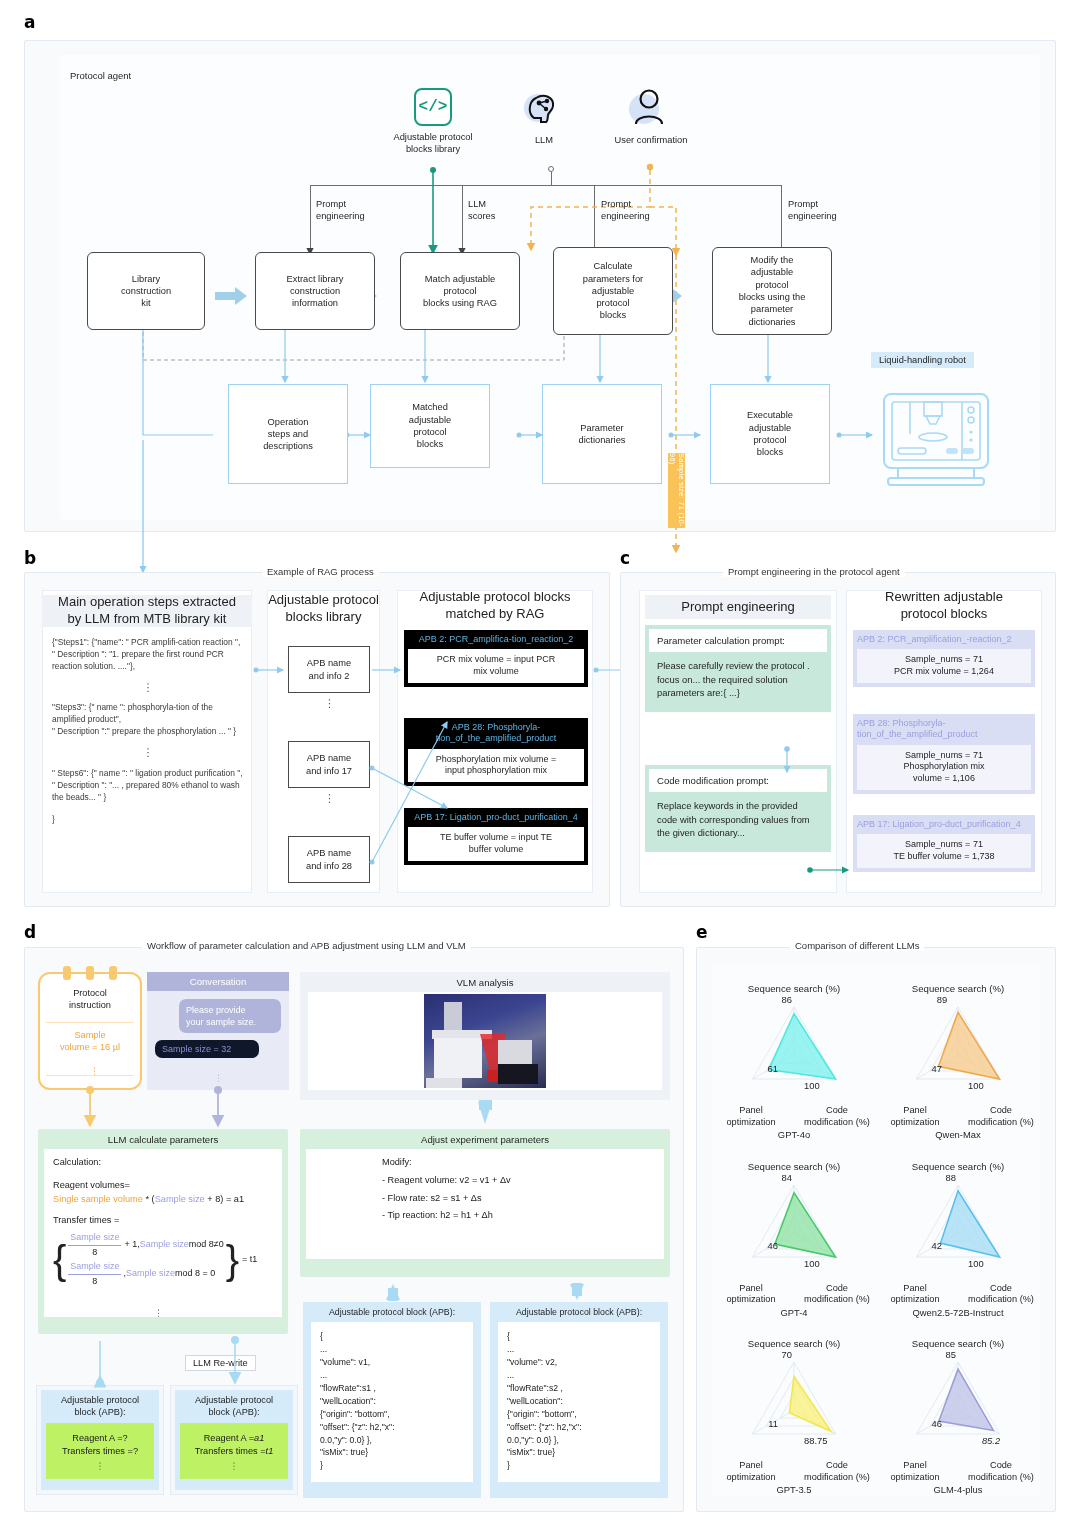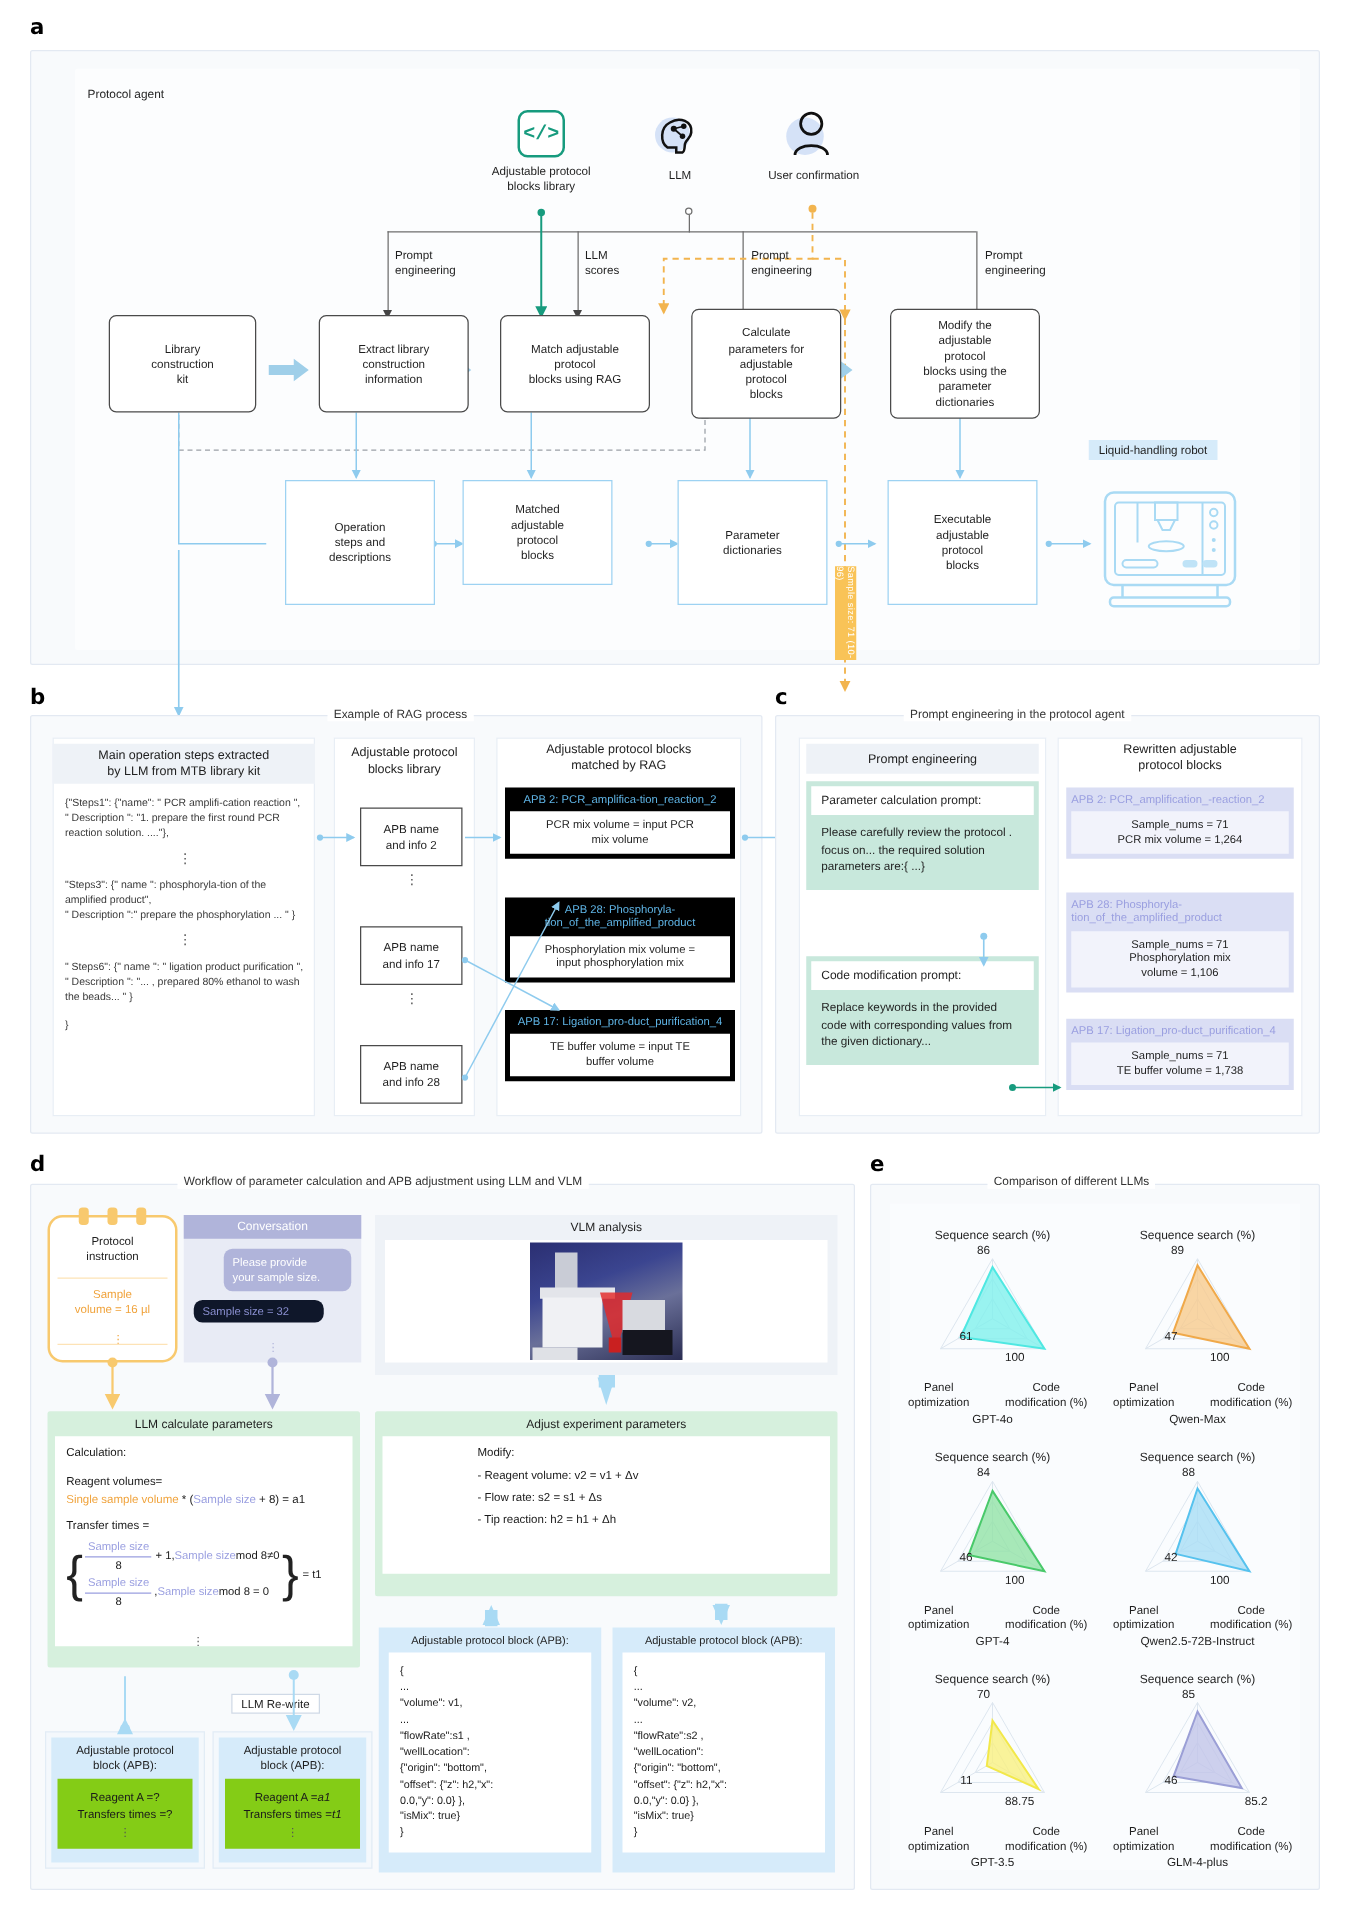--- a/index.html
+++ b/index.html
@@ -59,21 +59,21 @@
   .subcard {
     position: absolute;
     background: #ffffff;
     border: 1px solid #e8eef5;
   }
   .subhdr {
     position: absolute;
     background: #eef2f7;
     display: flex; align-items: center; justify-content: center;
     text-align: center;
-    font-size: 10px; line-height: 1.3; color: #222;
+    font-size: 13px; line-height: 1.3; color: #222;
   }
   .jsonbody {
     position: absolute;
     font-size: 8.4px; line-height: 1.42; color: #3a3a3a;
   }
 
   .apbcard { position: absolute; background: #000000; padding: 4px; }
   .apbcard .t { text-align:center; font-size: 9px; line-height:1.25; color:#111; font-weight:600;}
   .apbcard .t span { color:#5fb4e5; font-weight:400; }
   .apbcard .v {
@@ -90,21 +90,21 @@
   .greencard { position:absolute; background:#c8e8dc; padding: 4px; }
   .greencard .t { background:#fff; padding:6px 8px; font-size:9.6px; color:#1f1f1f; }
   .greencard .v { padding:7px 8px 3px 8px; font-size:9.4px; line-height:1.45; color:#1f1f1f; }
 
   .dots { position:absolute; font-size:11px; color:#555; letter-spacing:0; }
   .greenpanel { position:absolute; background:#d6f0dd; border-radius:2px; }
   .greenpanel .hd { text-align:center; font-size:9.6px; color:#1f1f1f; padding:5px 0 4px; }
   .greenpanel .bd { background:#fff; margin:0 6px 6px; padding:7px 9px; font-size:9.2px; line-height:1.5; }
   .bluepanel { position:absolute; background:#d6ebfa; }
   .bluepanel .hd { text-align:center; font-size:9.2px; line-height:1.3; color:#1f1f1f; padding:5px 4px 4px; }
-  .bluepanel .bd { background:#84cc16; margin:0 6px 6px; padding:7px 8px; font-size:9.2px; line-height:1.4; text-align:center;}
+  .bluepanel .bd { background:#bef264; margin:0 6px 6px; padding:7px 8px; font-size:9.2px; line-height:1.4; text-align:center;}
 
   .orange { color:#f0a33c; }
   .purple { color:#9a9fe0; }
 
   svg { position:absolute; top:0; left:0; pointer-events:none; }
 </style>
 </head>
 <body>
 
 <div class="panel-letter" style="left:24px; top:12px;">a</div>
@@ -676,16 +676,16 @@
         <line x1="82" y1="92" x2="40.430780618346944" y2="116" stroke="#dde6ef" stroke-width="0.8"></line>
         <polygon points="82,51.2 117.4169749131684,112.448 62.87815908443959,103.03999999999999" fill="#c0c3e8" fill-opacity="0.78" stroke="#9b9fd6" stroke-width="1.6"></polygon>
       </svg>
       <div style="position: absolute; left: 12px; top: 20px; width: 140px; text-align: center; font-size: 9.6px; line-height: 1.25; color: rgb(31, 31, 31); white-space: pre-line;">Sequence search (%)</div>
       <div style="position: absolute; left: 86px; top: 142px; width: 78px; text-align: center; font-size: 9.2px; line-height: 1.25; color: rgb(31, 31, 31); white-space: pre-line;">Code
 modification (%)</div>
       <div style="position: absolute; left: 2px; top: 142px; width: 74px; text-align: center; font-size: 9.2px; line-height: 1.25; color: rgb(31, 31, 31); white-space: pre-line;">Panel
 optimization</div>
       <div style="position: absolute; left: 12px; top: 166px; width: 140px; text-align: center; font-size: 9.4px; line-height: 1.25; color: rgb(31, 31, 31); white-space: pre-line;">GLM-4-plus</div>
       <div style="position: absolute; left: 52px; top: 31px; width: 28px; text-align: right; font-size: 9.4px; line-height: 1.25; color: rgb(31, 31, 31); white-space: pre-line;">85</div>
-      <div style="position: absolute; left: 92px; top: 116.96px; width: 46px; text-align: right; font-size: 9.4px; line-height: 1.25; color: rgb(31, 31, 31); white-space: pre-line;">85.2</div>
+      <div style="position: absolute; left: 92px; top: 116.96px; width: 46px; text-align: center; font-size: 9.4px; line-height: 1.25; color: rgb(31, 31, 31); white-space: pre-line; font-style: italic;">85.2</div>
       <div style="position: absolute; left: 34px; top: 99.68px; width: 32px; text-align: right; font-size: 9.4px; line-height: 1.25; color: rgb(31, 31, 31); white-space: pre-line;">46</div>
     </div>
   </div>
 
 </body></html>

